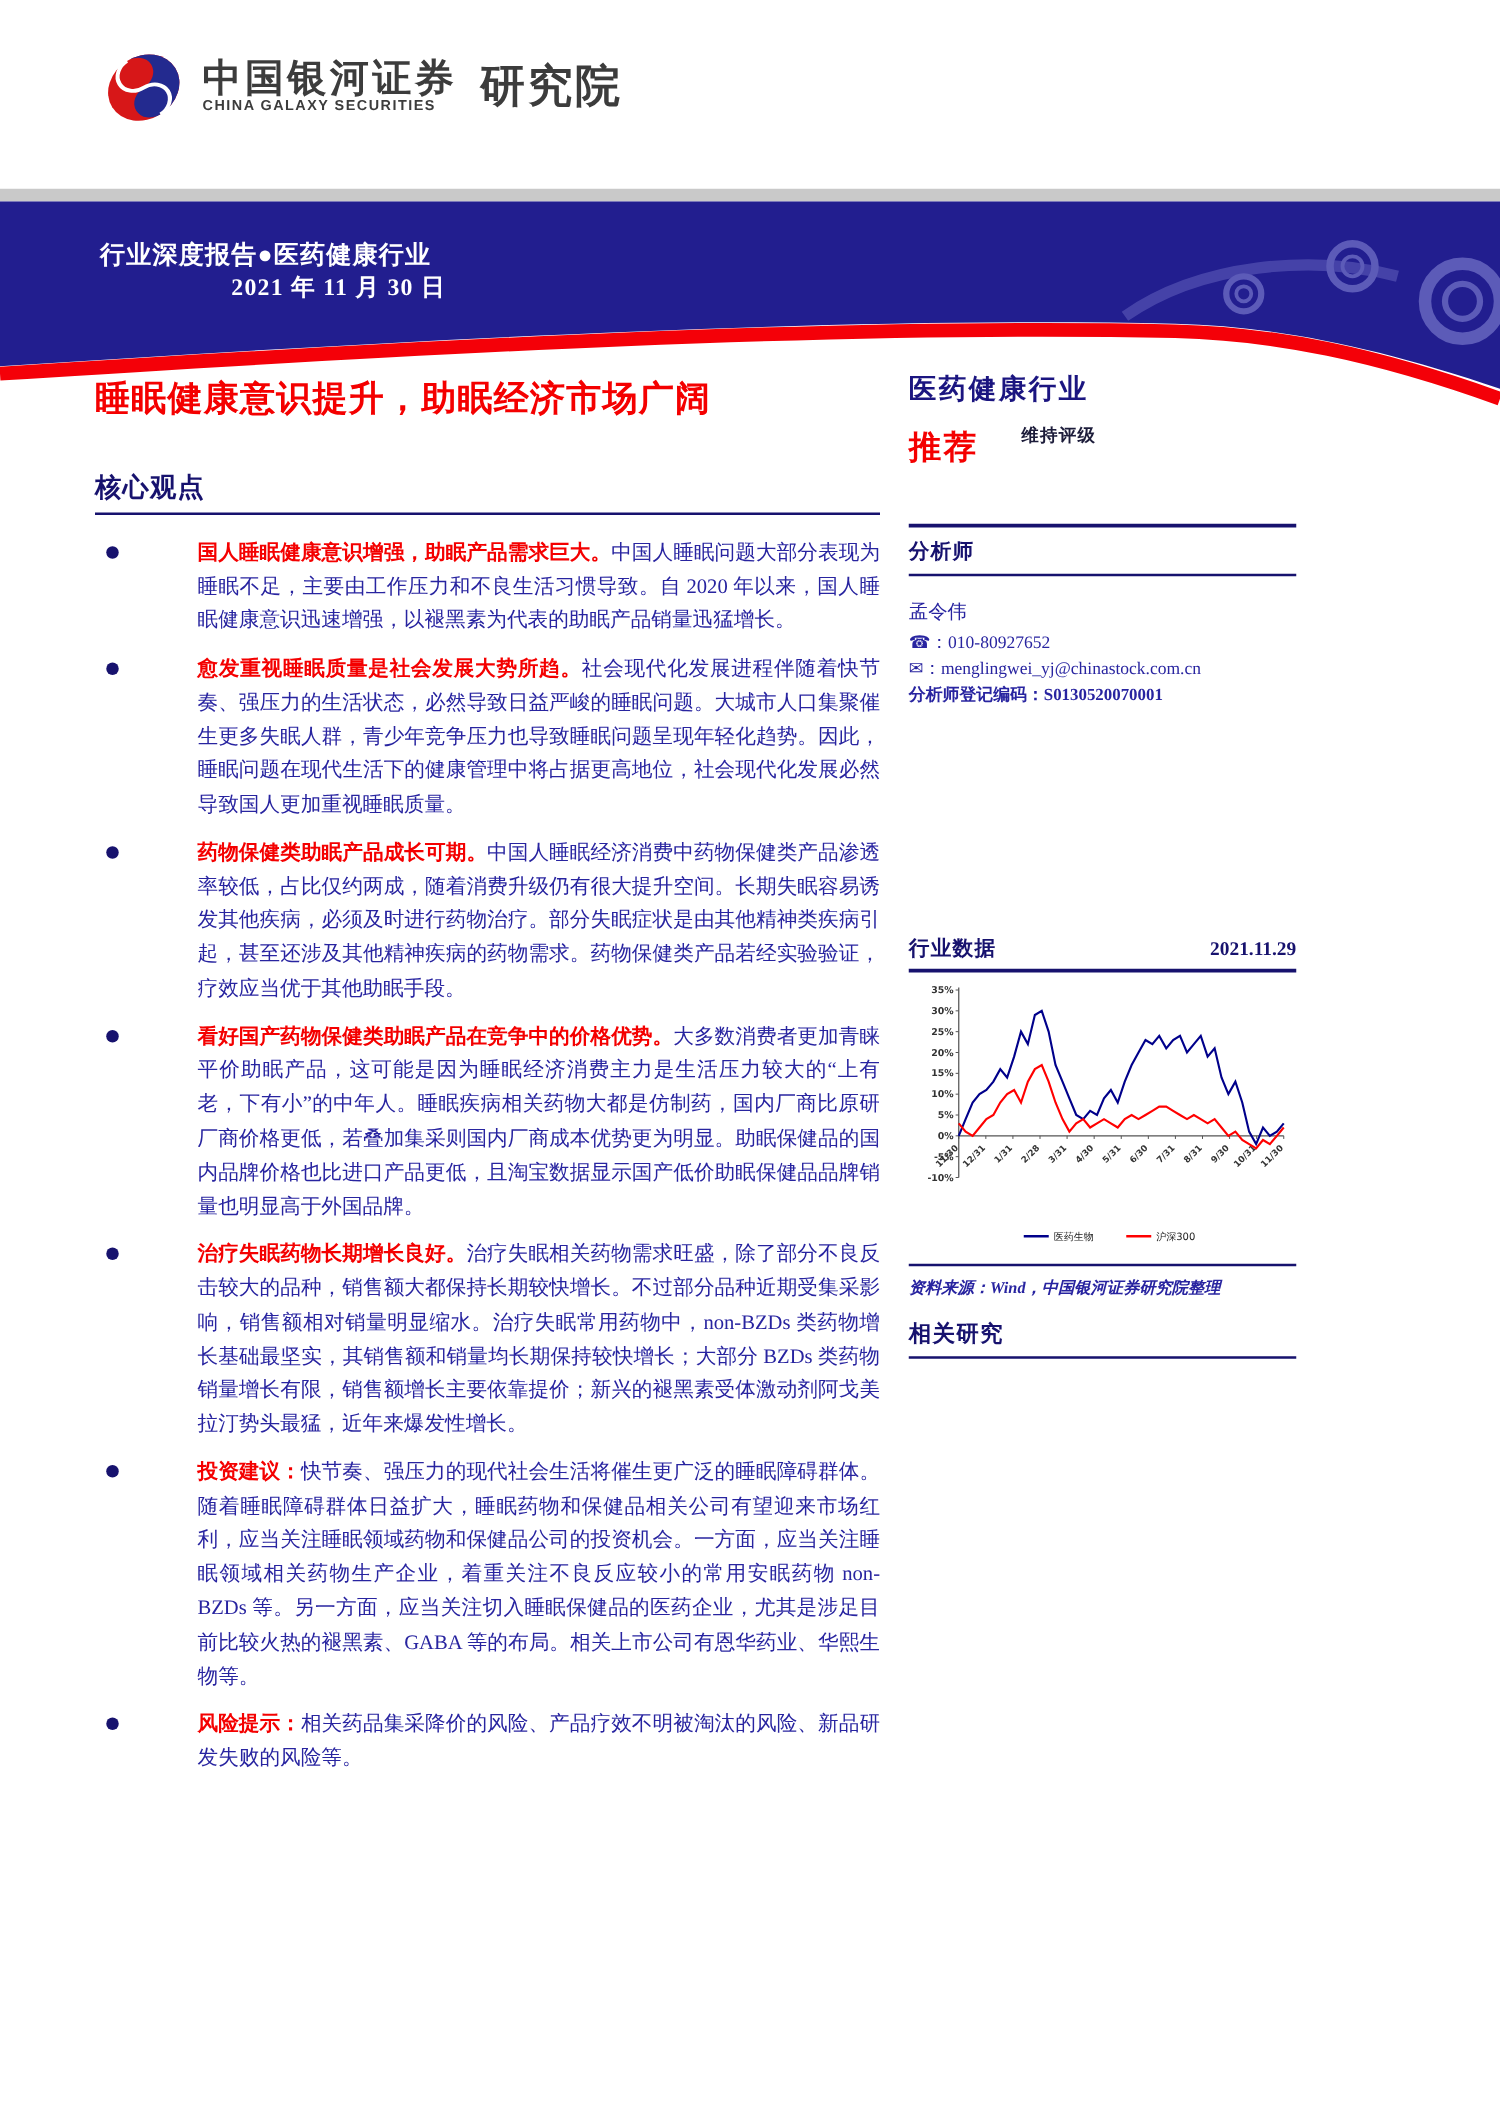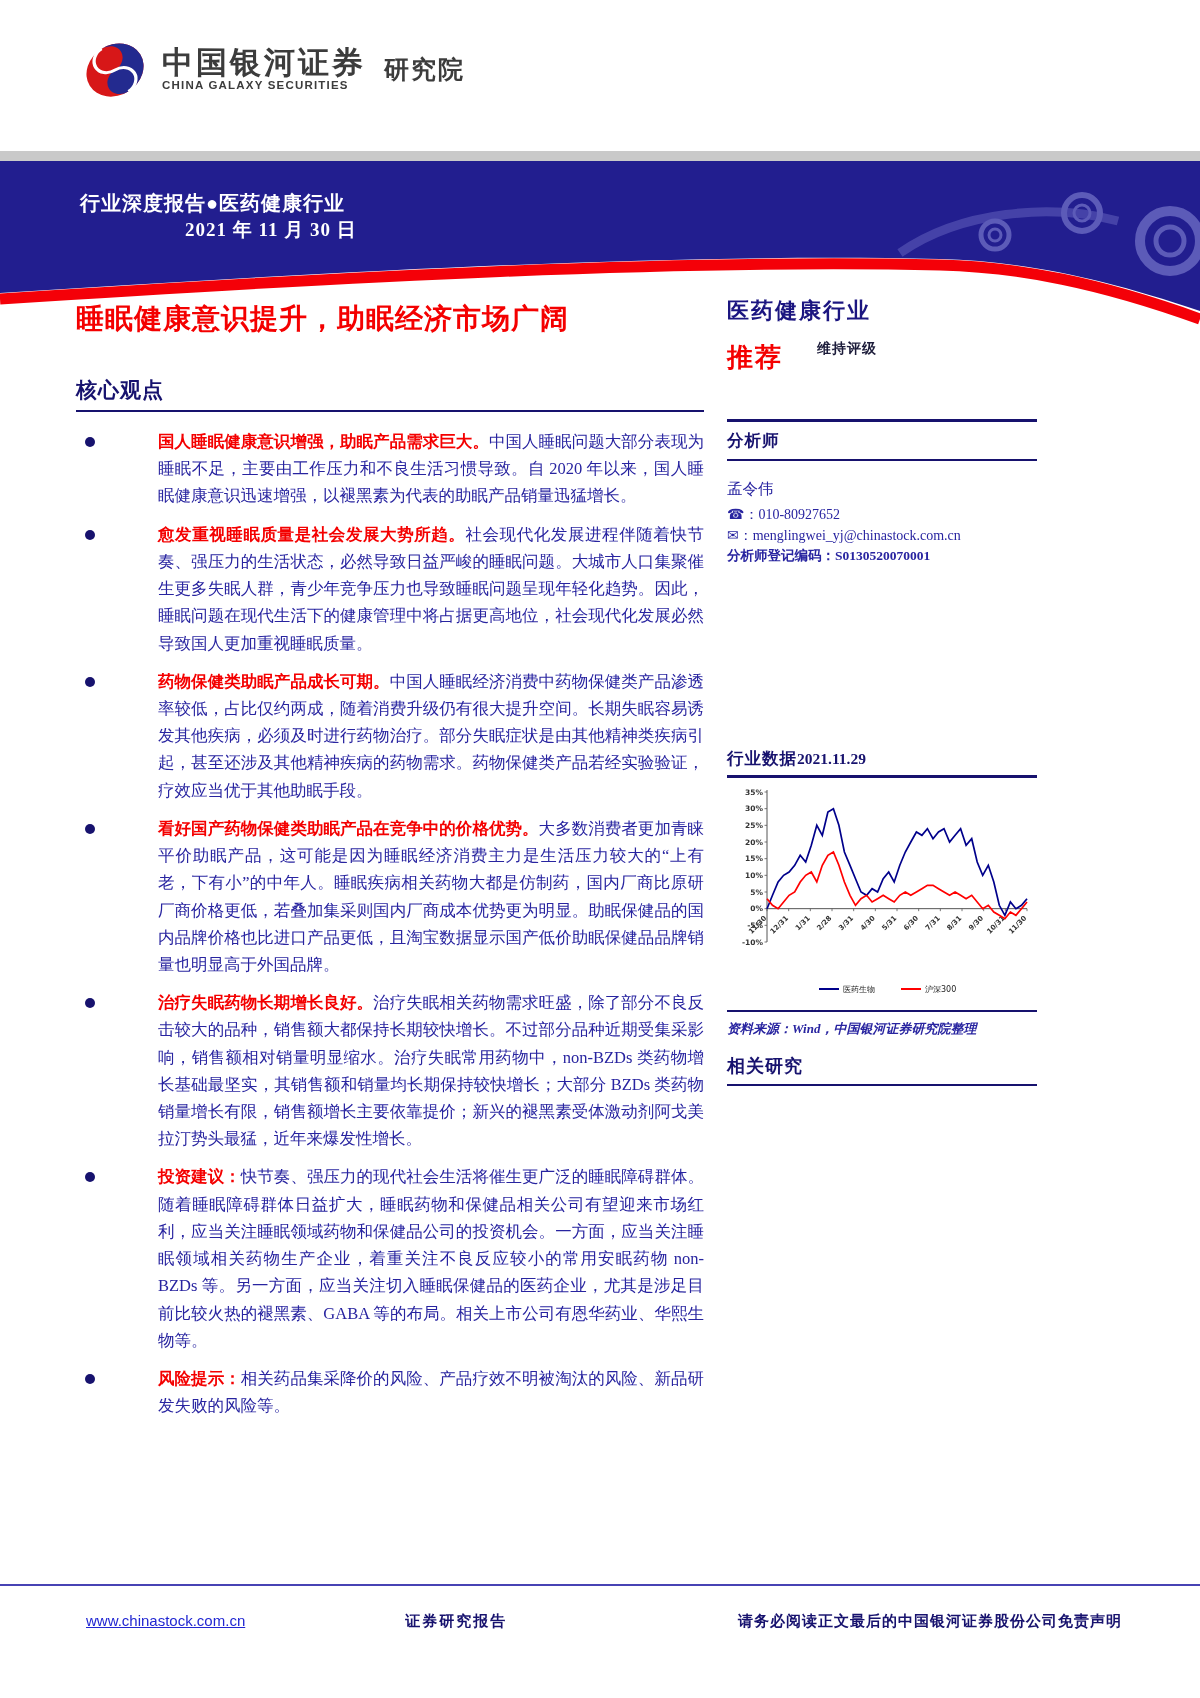--- a/index.html
+++ b/index.html
@@ -5,21 +5,21 @@
   html,body{margin:0;padding:0;background:#ffffff;}
   .page{position:relative;width:1200px;height:1698px;background:#fff;overflow:hidden;
         font-family:"Liberation Serif","DejaVu Serif",serif;}
   
   .logo-wrap{position:absolute;top:36px;left:82px;display:flex;align-items:center;}
   .logo-text{margin-left:14px;}
   .logo-cn{font-size:31px;font-weight:bold;color:#3c3c3c;letter-spacing:3px;
            font-family:"Liberation Sans",sans-serif;line-height:1.05;}
   .logo-en{font-size:11.5px;font-weight:bold;color:#3c3c3c;letter-spacing:1.2px;
            font-family:"Liberation Sans",sans-serif;}
-  .logo-suffix{font-size:25px;font-weight:bold;color:#3c3c3c;margin-left:18px;letter-spacing:2px;
+  .logo-suffix{font-size:36px;font-weight:bold;color:#3c3c3c;margin-left:18px;letter-spacing:2px;
            font-family:"Liberation Sans",sans-serif;align-self:center;}
   
   .gray-strip{position:absolute;top:151px;left:0;width:1200px;height:10px;background:#c9c9c9;}
   .band-svg{position:absolute;top:161px;left:0;}
   .banner-row{position:absolute;top:190px;left:80px;width:640px;display:flex;
               color:#fff;font-weight:bold;flex-direction:column;}
   .banner-type{font-size:20px;letter-spacing:1px;}
   .banner-date{font-size:19px;margin-left:105px;letter-spacing:1px;}
   
   .col-left{position:absolute;left:76px;top:300px;width:628px;}
@@ -38,21 +38,21 @@
   .side-rating{color:#f40000;font-size:26px;font-weight:bold;letter-spacing:2px;}
   .side-rating-note{color:#1c1c3a;font-size:14px;font-weight:bold;margin-left:34px;letter-spacing:1px;}
   .analyst-block{border-top:3px solid #17126e;}
   .analyst-heading{color:#17126e;font-size:16.5px;font-weight:bold;padding:8px 0 7px 0;
                    border-bottom:2px solid #17126e;letter-spacing:1px;}
   .analyst{margin-top:18px;}
   .analyst .a-name{color:#2824a0;font-size:15.5px;margin-bottom:4px;}
   .analyst .a-line{color:#2824a0;font-size:14px;line-height:1.5;}
   .analyst .a-id{color:#2824a0;font-size:13.5px;font-weight:bold;line-height:1.5;}
   .industry-data{margin-top:182px;}
-  .id-header{display:flex;justify-content:flex-start;align-items:baseline;
+  .id-header{display:flex;justify-content:space-between;align-items:baseline;
              border-bottom:3px solid #17126e;padding-bottom:5px;}
   .id-title{color:#17126e;font-size:16.5px;font-weight:bold;letter-spacing:1px;}
   .id-date{color:#17126e;font-size:15.5px;font-weight:bold;}
   .chart-holder{margin-top:4px;}
   .source-block{border-top:2.5px solid #17126e;margin-top:2px;padding-top:8px;}
   .source-text{color:#2824a0;font-size:13px;font-style:italic;font-weight:bold;}
   .related-heading{color:#17126e;font-size:18px;font-weight:bold;border-bottom:2.5px solid #17126e;
                    padding-bottom:6px;margin-top:16px;letter-spacing:1px;}
   
   .footer{position:absolute;left:0;top:1584px;width:1200px;border-top:2.5px solid #4743b4;}
@@ -226,21 +226,14 @@
           </svg>
       </div>
       <div class="source-block">
         <div class="source-text">资料来源：Wind，中国银河证券研究院整理</div>
       </div>
     </div>
 
     <div class="related-heading">相关研究</div>
   </div>
 
-  <div class="footer">
-    <div class="footer-row">
-      <a class="footer-link" href="#">www.chinastock.com.cn</a>
-      <span class="footer-center">证券研究报告</span>
-      <span class="footer-right">请务必阅读正文最后的中国银河证券股份公司免责声明</span>
-    </div>
-  </div>
 
 </div>
 
 </body></html>

